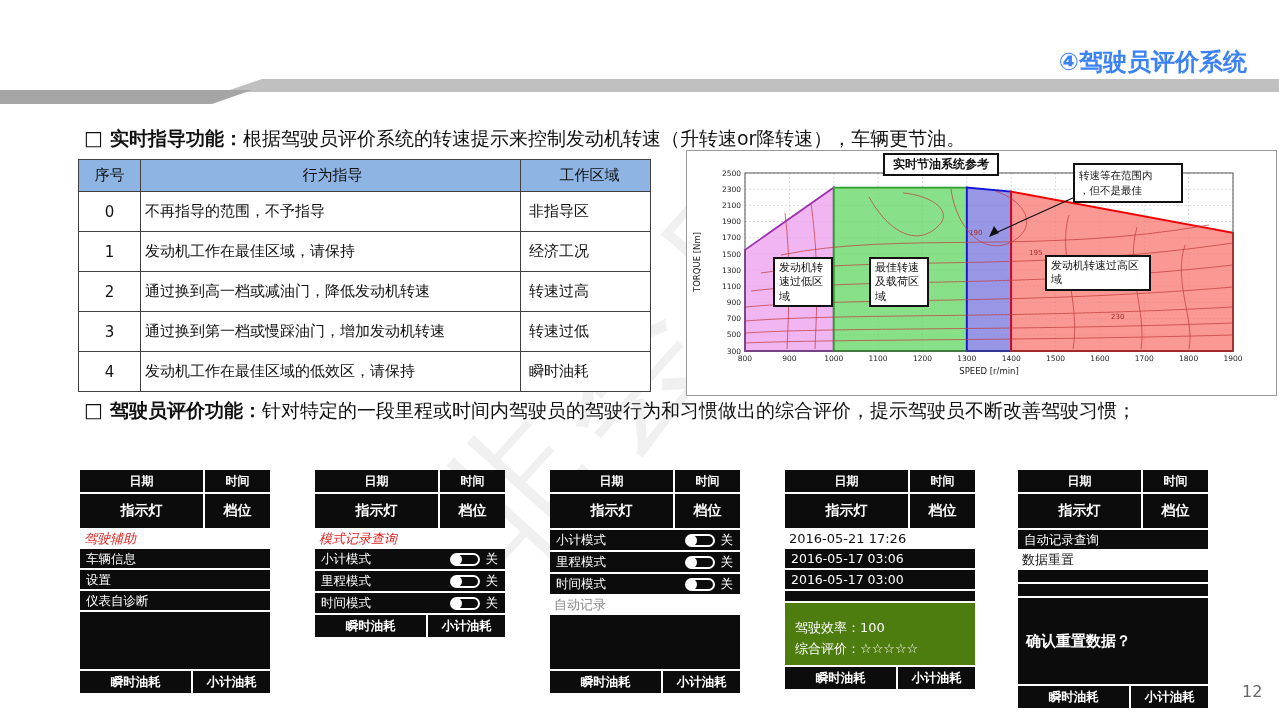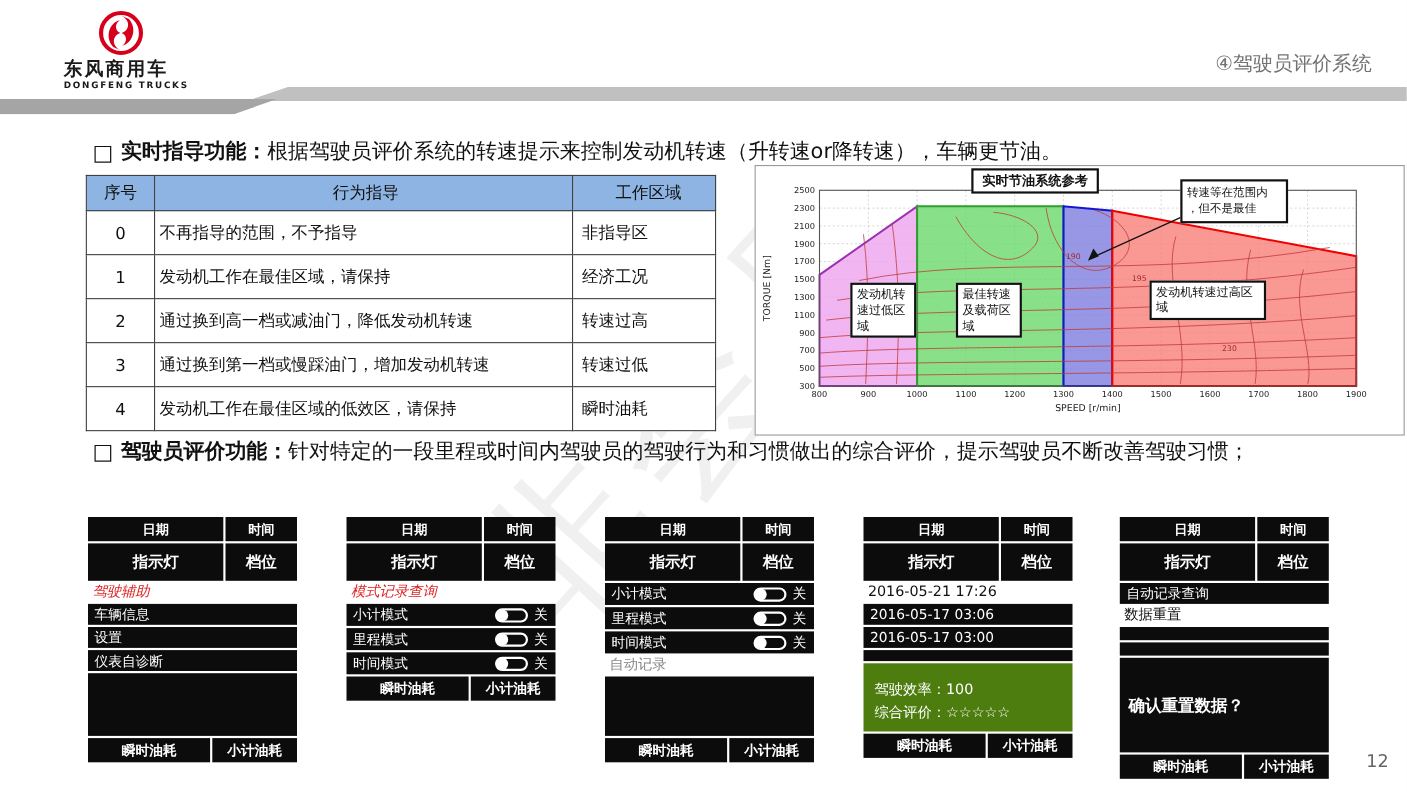--- a/index.html
+++ b/index.html
@@ -8,21 +8,21 @@
 
   
   .logo { position:absolute; left:58px; top:8px; width:150px; }
   .logo-emblem { display:block; margin-left:30px; width:44px; height:44px; }
   .logo-cn { font-size:17px; font-weight:bold; color:#1a1a1a; letter-spacing:2px; line-height:1.1; margin-top:2px; }
   .logo-en { font-size:8px; font-weight:bold; color:#1a1a1a; letter-spacing:1.6px; }
   .band-light { position:absolute; left:0; top:79px; width:1279px; height:13px; background:#c0c0c0;
     clip-path:polygon(262px 0, 1279px 0, 1279px 100%, 224px 100%); }
   .band-dark { position:absolute; left:0; top:90px; width:260px; height:14px; background:#a5a5a5;
     clip-path:polygon(0 0, 252px 0, 212px 100%, 0 100%); }
-  .header-title { position:absolute; top:46px; right:32px; font-size:18px; font-weight:normal; color:#737373; }
+  .header-title { position:absolute; top:46px; right:32px; font-size:24px; font-weight:bold; color:#3b82f6; }
 
   
   .watermark { position:absolute; left:392px; top:486px; font-size:150px; letter-spacing:14px;
     color:#000; opacity:0.055; transform:rotate(-48deg); transform-origin:0 0; white-space:nowrap; z-index:1; pointer-events:none; }
 
   
   .bullet { position:absolute; display:flex; color:#111; z-index:2; }
   .bullet-marker { font-weight:bold; font-size:20px; margin-right:7px; line-height:24px; }
   .bullet-body { font-size:19px; line-height:25px; }
   .bullet-title { font-weight:bold; }
@@ -35,21 +35,21 @@
   .guide-table th { background:#8db4e2; height:32px; }
   .guide-table td { height:40px; }
   .col-no { width:62px; text-align:center; }
   .col-guide { width:380px; text-align:left; padding-left:4px; }
   .col-zone { width:130px; text-align:left; padding-left:8px; }
 
   
   .chart-panel { position:absolute; left:686px; top:150px; width:591px; height:246px; background:#fff; border:1px solid #999; z-index:2; }
   .chart-title { position:absolute; left:196px; top:2px; padding:1px 8px; background:#fff; border:2px solid #111;
     font-size:12px; font-weight:bold; color:#111; white-space:nowrap; z-index:4; }
-  .chart-callout { position:absolute; left:386px; top:12px; width:98px; background:#fff; border:2px solid #111;
+  .chart-callout { position:absolute; left:386px; top:12px; width:110px; background:#fff; border:2px solid #111;
     font-size:10.5px; color:#111; padding:3px 4px; line-height:1.45; z-index:4; }
   .region-box { position:absolute; background:#fff; border:2px solid #111; font-size:11px; line-height:1.3;
     color:#111; padding:2px 4px; z-index:3; }
   .rb1 { left:86px; top:106px; width:60px; height:50px; }
   .rb2 { left:182px; top:106px; width:60px; height:50px; }
   .rb3 { left:358px; top:104px; width:106px; height:36px; }
 
   
   .screen { position:absolute; top:470px; width:190px; height:222px; background:#fff; z-index:2; }
   .s1{left:80px;} .s2{left:315px;} .s3{left:550px;} .s4{left:785px;} .s5{left:1018px;}
@@ -79,29 +79,20 @@
 
   .page-num { position:absolute; left:1242px; top:682px; font-size:16px; color:#666; z-index:2; }
 </style>
 </head>
 <body>
 
 <div class="slide">
 
   <div class="watermark">非会员</div>
 
-  <div class="logo">
-    <svg class="logo-emblem" viewBox="0 0 40 40">
-      <circle cx="20" cy="20" r="16.5" fill="none" stroke="#d6001c" stroke-width="3.4"></circle>
-      <path d="M20,5.5 C28.5,9.5 27,18 20.5,20 C25,21.5 25.5,27.5 21,30.5 C30,28.5 33.5,16 26.5,8.5 Z" fill="#d6001c"></path>
-      <path d="M20,34.5 C11.5,30.5 13,22 19.5,20 C15,18.5 14.5,12.5 19,9.5 C10,11.5 6.5,24 13.5,31.5 Z" fill="#d6001c"></path>
-    </svg>
-    <div class="logo-cn">东风商用车</div>
-    <div class="logo-en">DONGFENG TRUCKS</div>
-  </div>
   <div class="band-light"></div>
   <div class="band-dark"></div>
   <div class="header-title">④驾驶员评价系统</div>
 
   <div class="bullet bullet1">
     <span class="bullet-marker">□</span>
     <span class="bullet-body"><span class="bullet-title">实时指导功能：</span><span>根据驾驶员评价系统的转速提示来控制发动机转速（升转速or降转速），车辆更节油。</span></span>
   </div>
 
   <table class="guide-table">

